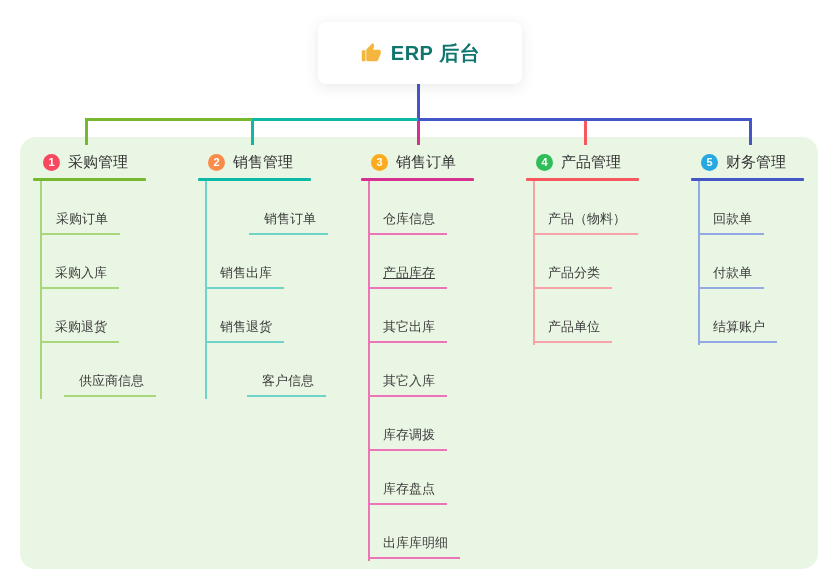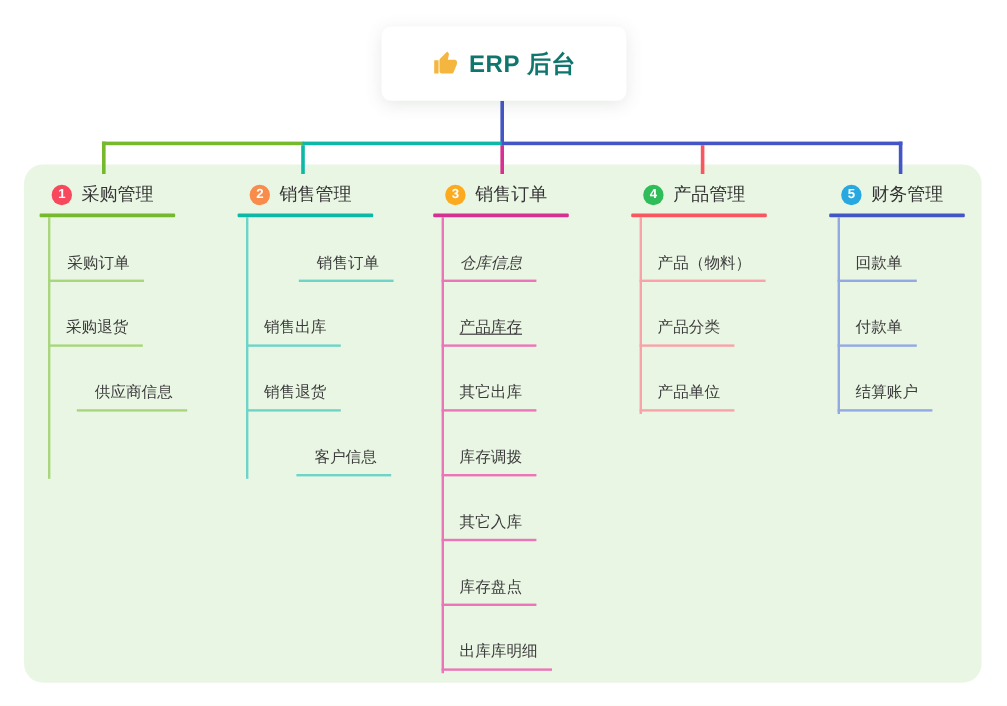--- a/index.html
+++ b/index.html
@@ -83,20 +83,23 @@
       <span class="badge" style="background: rgb(248, 72, 94);">1</span>
       <span class="branch-title">采购管理</span>
     </div>
     <div class="branch-underline" style="background: rgb(118, 184, 46);"></div>
     <div class="children">
       <div class="spine" style="background: rgb(169, 214, 125); height: 218px;"></div>
     <div class="child">
             <span class="child-inner" style="border-bottom-color: rgb(169, 214, 125); padding-left: 16px;">采购订单</span>
           </div>
           <div class="child">
+            <span class="child-inner" style="border-bottom-color: rgb(169, 214, 125);">采购入库</span>
+          </div>
+          <div class="child">
             <span class="child-inner" style="border-bottom-color: rgb(169, 214, 125);">采购退货</span>
           </div>
           <div class="child">
             <span class="child-inner" style="border-bottom-color: rgb(169, 214, 125); margin-left: 24px;">供应商信息</span>
           </div>
         </div>
   </div>
       <div class="branch pos-1">
     <div class="branch-header">
       <span class="badge" style="background: rgb(249, 140, 75);">2</span>
@@ -121,33 +124,33 @@
   </div>
       <div class="branch pos-2">
     <div class="branch-header">
       <span class="badge" style="background: rgb(251, 171, 29);">3</span>
       <span class="branch-title">销售订单</span>
     </div>
     <div class="branch-underline" style="background: rgb(214, 48, 144);"></div>
     <div class="children">
       <div class="spine" style="background: rgb(236, 116, 184); height: 380px;"></div>
     <div class="child">
-            <span class="child-inner" style="border-bottom-color: rgb(236, 116, 184); font-style: italic;">仓库信息</span>
+            <span class="child-inner" style="border-bottom-color: rgb(236, 116, 184);">仓库信息</span>
           </div>
           <div class="child">
             <span class="child-inner" style="border-bottom-color: rgb(236, 116, 184); text-decoration: underline;">产品库存</span>
           </div>
           <div class="child">
             <span class="child-inner" style="border-bottom-color: rgb(236, 116, 184);">其它出库</span>
           </div>
           <div class="child">
-            <span class="child-inner" style="border-bottom-color: rgb(236, 116, 184);">库存调拨</span>
+            <span class="child-inner" style="border-bottom-color: rgb(236, 116, 184);">其它入库</span>
           </div>
           <div class="child">
-            <span class="child-inner" style="border-bottom-color: rgb(236, 116, 184);">其它入库</span>
+            <span class="child-inner" style="border-bottom-color: rgb(236, 116, 184);">库存调拨</span>
           </div>
           <div class="child">
             <span class="child-inner" style="border-bottom-color: rgb(236, 116, 184);">库存盘点</span>
           </div>
           <div class="child">
             <span class="child-inner" style="border-bottom-color: rgb(236, 116, 184); font-family: Liberation Serif, serif;">出库库明细</span>
           </div>
         </div>
   </div>
       <div class="branch pos-3">

